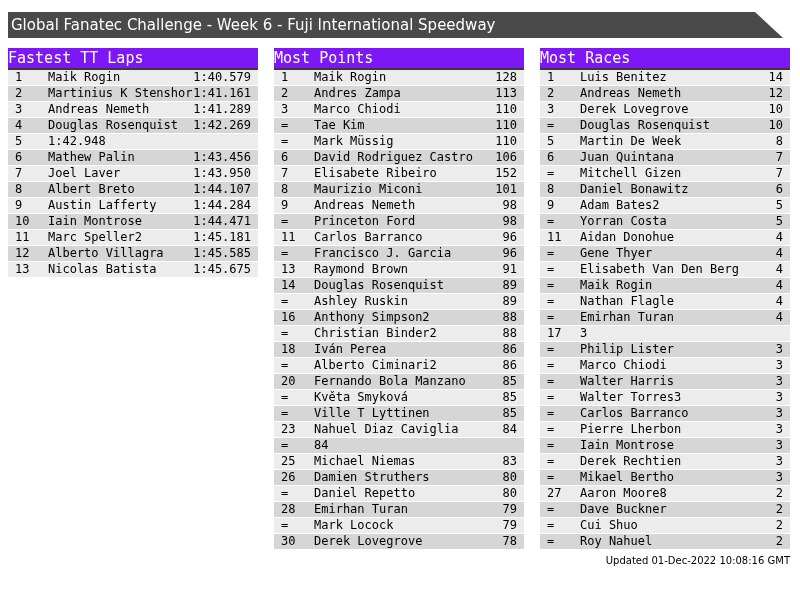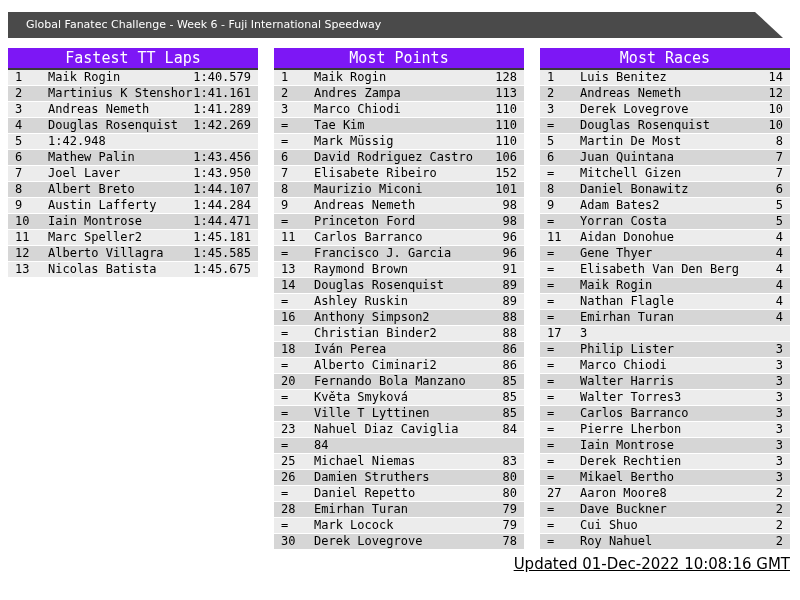--- a/index.html
+++ b/index.html
@@ -3,48 +3,48 @@
 <meta charset="utf-8">
 <style>
   html,body { margin:0; padding:0; background:#ffffff; }
   body { width:800px; height:600px; font-family:"DejaVu Sans Mono", monospace; color:#000; }
   .page { position:relative; width:800px; height:600px; overflow:hidden; }
 
   .title-bar {
     position:absolute; left:8px; top:12px; width:775px; height:26px;
     background:#4a4a4a;
     clip-path:polygon(0 0, calc(100% - 28px) 0, 100% 100%, 0 100%);
-    color:#fff; font-family:"DejaVu Sans", sans-serif; font-size:11px;
-    line-height:26px; padding-left:18px; box-sizing:border-box;
+    color:#fff; font-family:"DejaVu Sans", sans-serif; font-size:15px;
+    line-height:26px; padding-left:3px; box-sizing:border-box;
     white-space:nowrap;
   }
 
   .boards { position:absolute; left:8px; top:48px; display:flex; gap:16px; }
   .board { width:250px; }
 
   .board-header {
-    background:#7d17f5; color:#fff; text-align:center;
+    background:#7d17f5; color:#fff; 
     font-size:15px; height:20px; line-height:20px;
     border-bottom:2px solid #3a3a3a;
   }
 
   .board-rows .row {
     display:flex; height:15px; line-height:15px; font-size:12px;
     border-bottom:1px solid #ffffff; white-space:nowrap;
   }
   .board-rows .row:nth-child(odd)  { background:#ececec; }
   .board-rows .row:nth-child(even) { background:#d6d6d6; }
 
   .rank { width:40px; padding-left:7px; box-sizing:border-box; flex:none; }
   .name { flex:1; overflow:hidden; }
   .val  { flex:none; padding-right:7px; text-align:right; }
 
   .updated {
     position:absolute; right:10px; top:555px;
-    font-family:"DejaVu Sans", sans-serif; font-size:15px; color:#000;text-decoration:underline;
+    font-family:"DejaVu Sans", sans-serif; font-size:10px; color:#000;
   }
 </style>
 </head>
 <body>
 
 <div class="page">
 
   <div class="title-bar">
     <span>Global Fanatec Challenge - Week 6 - Fuji International Speedway</span>
   </div>
@@ -300,21 +300,21 @@
             <span class="name">Derek Lovegrove</span>
             <span class="val">10</span>
           </div>
           <div class="row">
             <span class="rank">=</span>
             <span class="name">Douglas Rosenquist</span>
             <span class="val">10</span>
           </div>
           <div class="row">
             <span class="rank">5</span>
-            <span class="name">Martin De Most</span>
+            <span class="name">Martin De Week</span>
             <span class="val">8</span>
           </div>
           <div class="row">
             <span class="rank">6</span>
             <span class="name">Juan Quintana</span>
             <span class="val">7</span>
           </div>
           <div class="row">
             <span class="rank">=</span>
             <span class="name">Mitchell Gizen</span>

